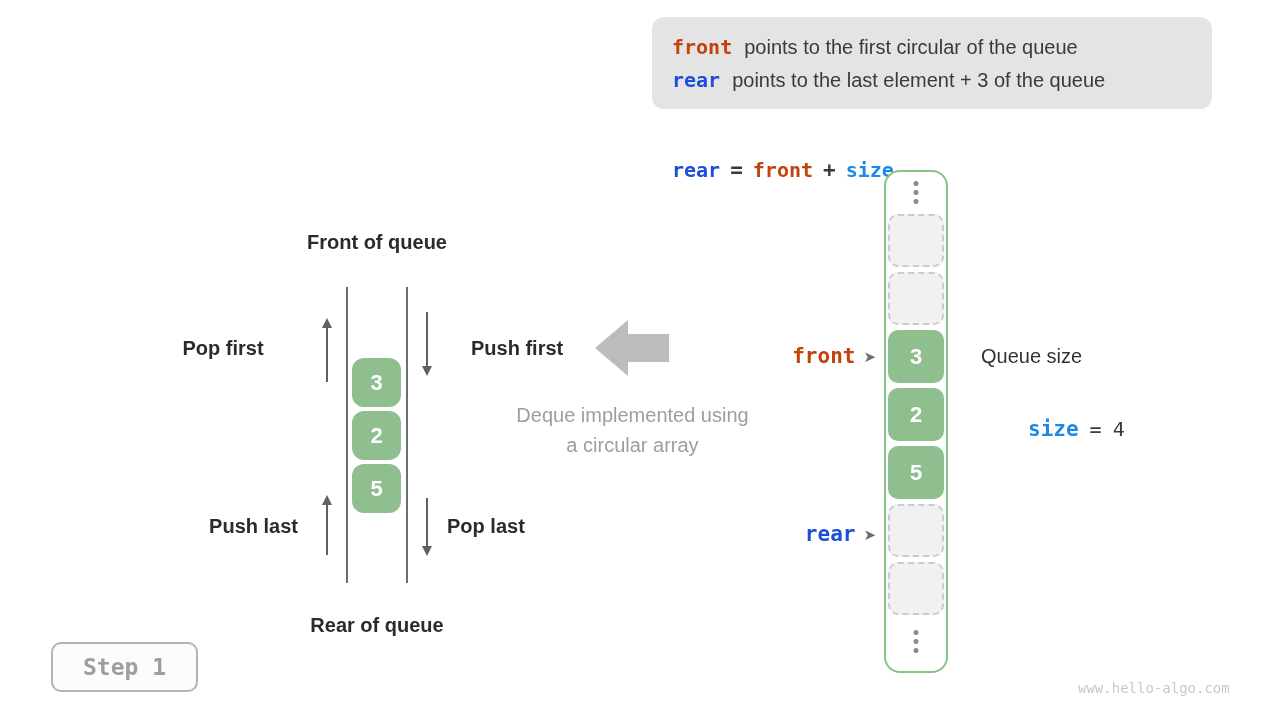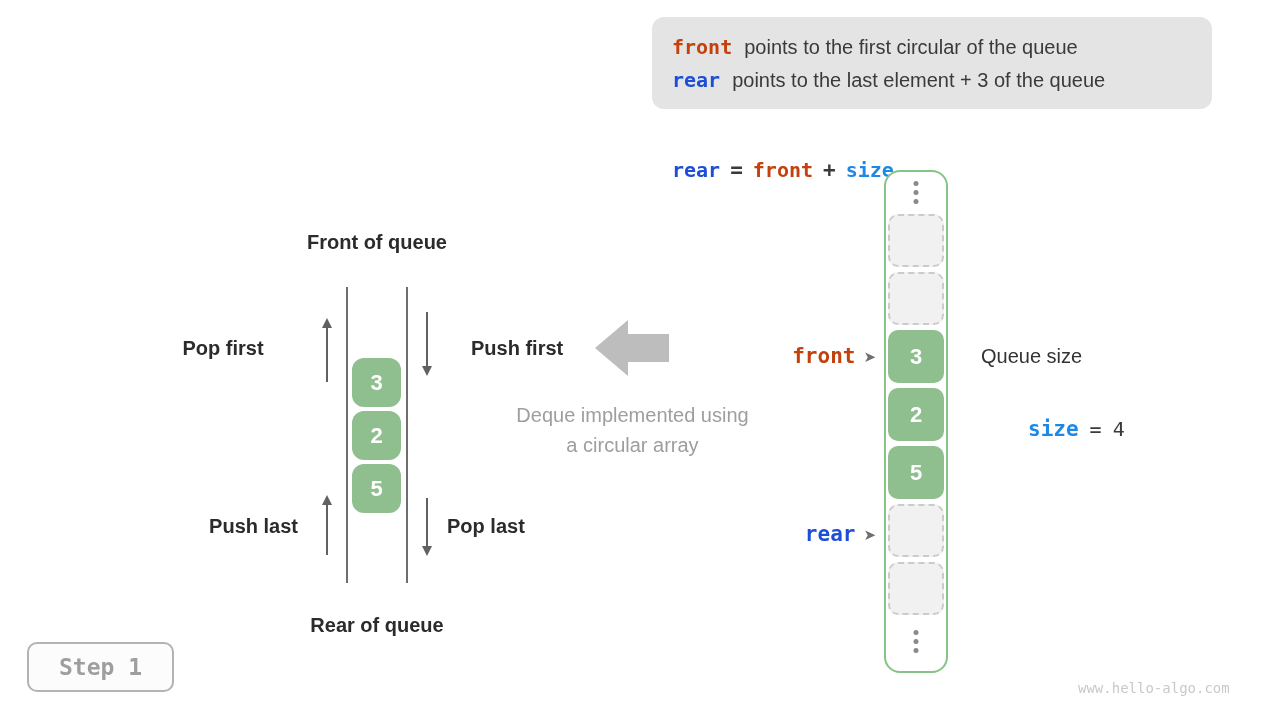--- a/index.html
+++ b/index.html
@@ -83,21 +83,21 @@
   #rear-pointer  { left:720px; top:522px; }
 
   
   #queue-size-label { position:absolute; left:981px; top:345px; font-size:20px; color:#333333; }
   #size-line { position:absolute; left:1028px; top:381px; display:flex; gap:11px;
                align-items:baseline; font-family:"DejaVu Sans Mono", monospace; }
   #size-line .code { font-size:21px; }
   #size-line .plain { font-size:20px; color:#3a3a3a; font-weight:500; }
 
   
-  #step-badge { position:absolute; left:27px; top:642px; width:147px; height:50px;
+  #step-badge { position:absolute; left:51px; top:642px; width:147px; height:50px;
                 border:2px solid #b3b3b3; border-radius:10px; background:#fcfcfc;
                 display:flex; align-items:center; justify-content:center;
                 font-family:"DejaVu Sans Mono", monospace; font-weight:bold;
                 font-size:23px; color:#9e9e9e; }
   #watermark { position:absolute; left:1078px; top:680px;
                font-family:"DejaVu Sans Mono", monospace; font-size:14px; color:#c9c9c9; }
 </style>
 </head>
 <body>
 

